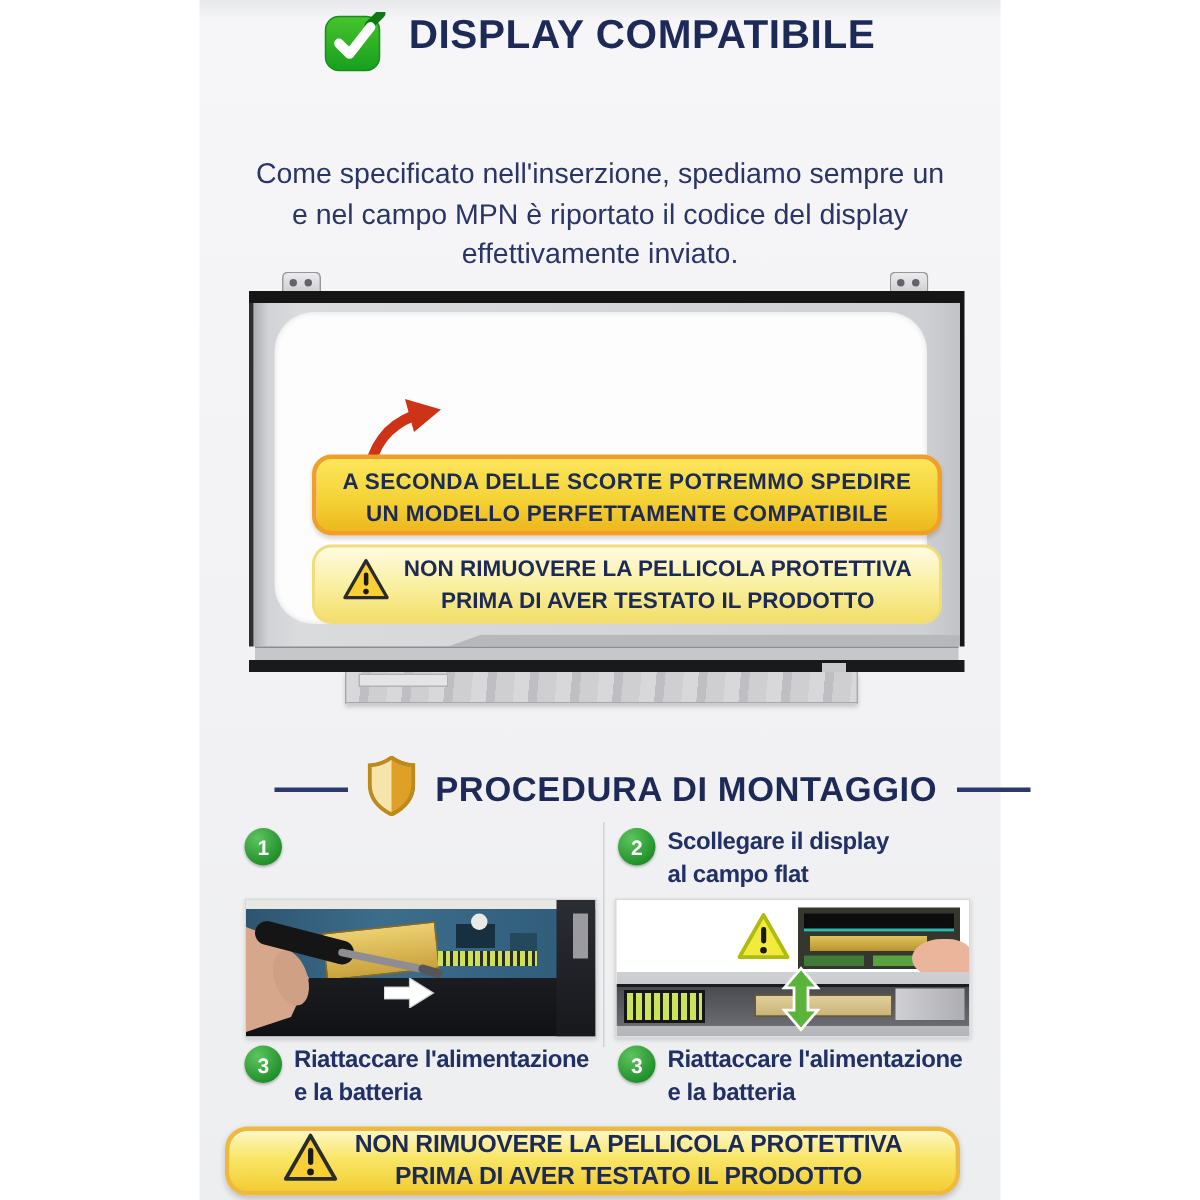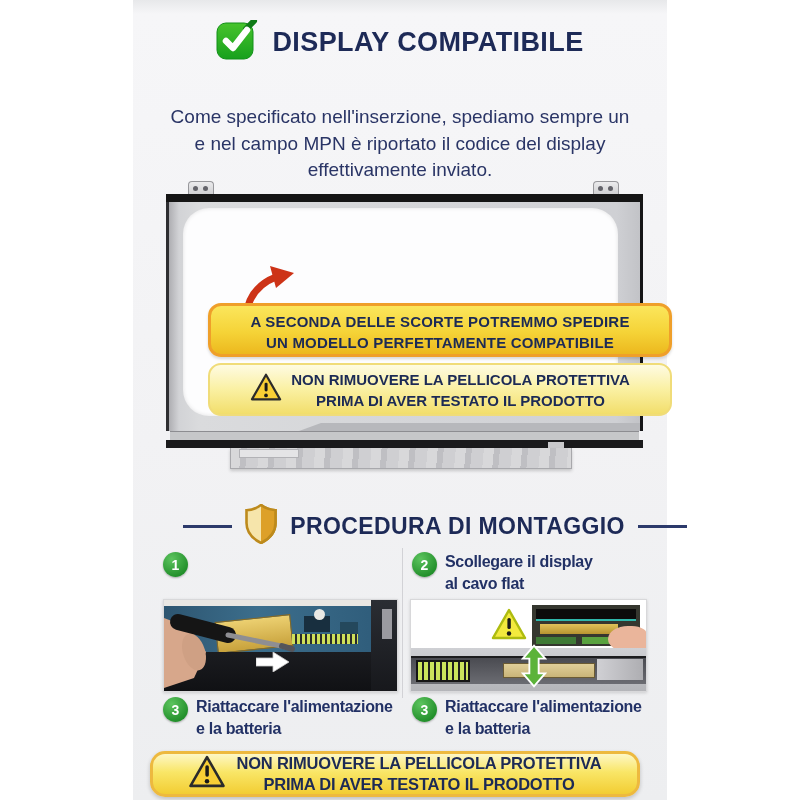--- a/index.html
+++ b/index.html
@@ -2,21 +2,21 @@
 <html><head>
 <meta charset="utf-8">
 <style>
   html,body{margin:0;padding:0;background:#ffffff;}
   .stage{position:relative;width:800px;height:800px;background:#ffffff;overflow:hidden;
          font-family:"Liberation Sans",sans-serif;}
   .col{position:absolute;left:133px;top:0;width:534px;height:800px;
        background:linear-gradient(180deg,#e7e8ea 0px,#f6f6f8 14px,#f2f2f4 55%,#edeef0 100%);}
 
   
-  .hdr{position:absolute;left:133px;top:20px;width:534px;display:flex;align-items:center;justify-content:center;gap:12px;}
+  .hdr{position:absolute;left:133px;top:8px;width:534px;display:flex;align-items:flex-start;justify-content:center;gap:12px;}
   .hdr-title{font-size:27px;font-weight:bold;color:#1d2a57;letter-spacing:.4px;}
 
   
   .intro{position:absolute;left:133px;top:72px;width:534px;text-align:center;
          font-size:19px;line-height:26.5px;color:#2a3566;margin-top:32px;}
 
   
   .panel{position:absolute;left:166px;top:181px;width:477px;height:292px;}
   .bracket{position:absolute;top:0;width:24px;height:17px;border:1px solid #97979b;border-bottom:none;
            border-radius:4px 4px 0 0;background:linear-gradient(#ebebed,#c6c6c8);}
@@ -33,21 +33,21 @@
           clip-path:polygon(0 100%,22px 0,100% 0,100% 100%);}
   .sstrip{position:absolute;left:4px;top:250px;width:469px;height:9px;background:#c6c7c9;border-top:1px solid #8d8d91;}
   .botbar{position:absolute;left:0;top:259px;width:477px;height:8px;background:#1a1a1c;}
   .foiltab{position:absolute;left:382px;top:261px;width:16px;height:9px;background:#c9c9cc;}
   .foil{position:absolute;left:64px;top:267px;width:340px;height:20px;border:1px solid #a8a8ac;border-top:none;
         background:repeating-linear-gradient(95deg,#d8d8da 0 10px,#bfbfc3 10px 16px,#cfcfd2 16px 28px);
         box-shadow:0 2px 3px rgba(0,0,0,.18);}
   .foilnotch{position:absolute;left:8px;top:1px;width:58px;height:7px;background:#e4e4e6;border:1px solid #b2b2b6;}
   .redarrow{position:absolute;left:70px;top:83px;}
 
-  .lbl{position:absolute;left:42px;width:464px;box-sizing:border-box;text-align:center;
+  .lbl{position:absolute;left:42px;width:420px;box-sizing:border-box;text-align:center;
        color:#1c2a55;font-weight:bold;border-radius:13px;}
   .lbl1{top:122px;height:54px;border:3px solid #ef9f2a;padding-top:5px;
         background:linear-gradient(180deg,#fbe65c,#f5d337 55%,#ecb81e);
         font-size:15px;line-height:21px;letter-spacing:.2px;box-shadow:0 2px 3px rgba(0,0,0,.15);}
   .lbl2{top:182px;height:53px;border:2px solid #f0dc79;display:flex;align-items:center;justify-content:center;gap:9px;
         background:linear-gradient(180deg,#fefbe2,#faf0a2 50%,#f2de6b);
         font-size:15px;line-height:21px;}
 
   
   .proc{position:absolute;left:133px;top:504px;width:604px;display:flex;align-items:center;justify-content:center;gap:13px;}
@@ -199,21 +199,21 @@
 
   <div class="step" style="left:163px;top:551px;">
     <div class="badge">1</div>
     <div class="stext">
     </div>
   </div>
   <div class="step" style="left:412px;top:551px;">
     <div class="badge">2</div>
     <div class="stext">
       <div>Scollegare il display</div>
-      <div>al cavo flat</div>
+      <div>al campo flat</div>
     </div>
   </div>
 
   <div class="vdiv"></div>
 
   <div class="photo ph1">
     <div class="abs ph1-top"></div>
     <div class="abs ph1-board">
       <div class="abs gold-cable"></div>
       <div class="abs chipA"></div>

